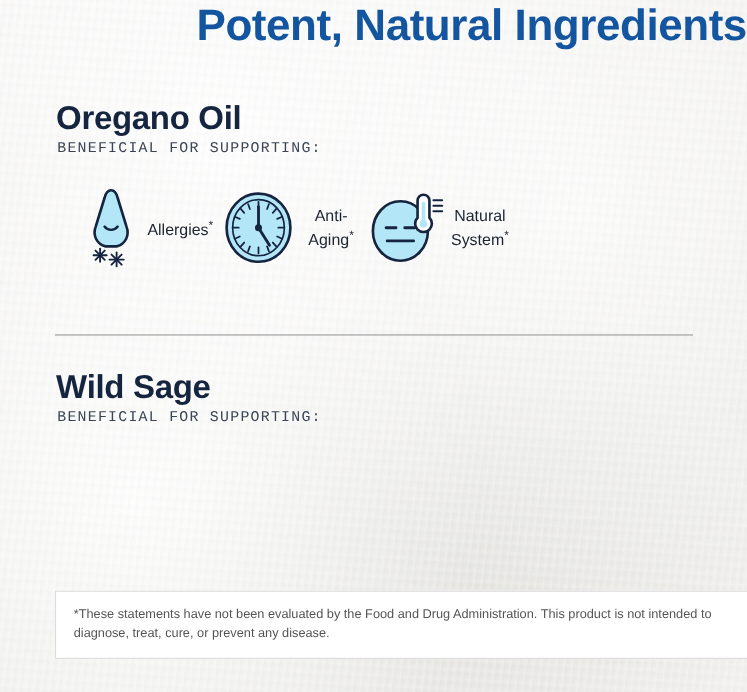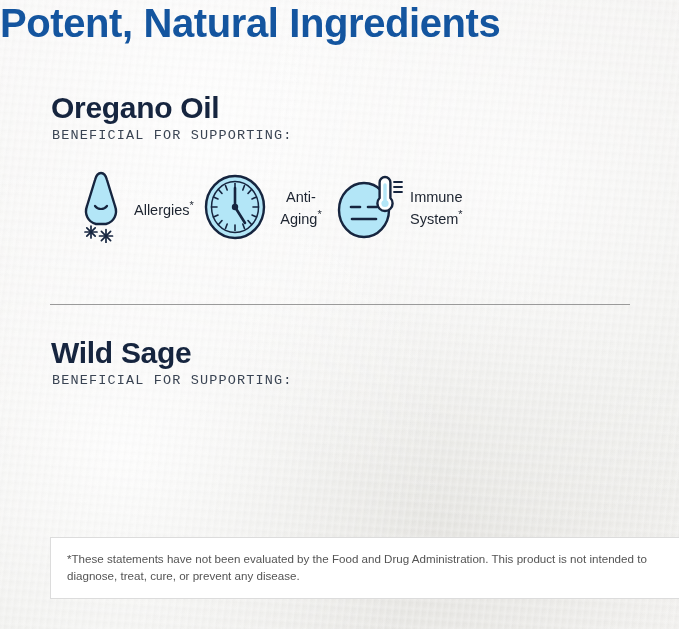--- a/index.html
+++ b/index.html
@@ -36,21 +36,21 @@
     background-image:
       repeating-linear-gradient(97deg, rgba(255,255,255,0.0) 0px, rgba(255,255,255,0.35) 2px, rgba(0,0,0,0.018) 4px, rgba(255,255,255,0.0) 7px),
       repeating-linear-gradient(3deg, rgba(255,255,255,0.0) 0px, rgba(0,0,0,0.014) 3px, rgba(255,255,255,0.3) 6px, rgba(255,255,255,0.0) 9px);
   }
 
   #title {
     position: absolute;
     left: 0;
     right: 0;
     top: 1px;
-    text-align: left;
+    text-align: right;
     color: #14559f;
     font-size: 40px;
     font-weight: bold;
     letter-spacing: -0.4px;
     font-family: "Liberation Sans", sans-serif;
     white-space: nowrap;
   }
 
   .section-name {
     position: absolute;
@@ -207,21 +207,21 @@
           <path d="M53 12 a5.4 5.4 0 0 1 5.4 5.4 L58.4 33 a7.6 7.6 0 1 1 -10.8 0 L47.6 17.4 A5.4 5.4 0 0 1 53 12 Z" fill="#ffffff" stroke="#16253f" stroke-width="2.4"></path>
           <path d="M53 20 L53 36" stroke="#b3e6f7" stroke-width="3.4" stroke-linecap="round"></path>
           <circle cx="53" cy="38.5" r="3.6" fill="#b3e6f7"></circle>
           <g stroke="#16253f" stroke-width="1.8" stroke-linecap="round">
             <line x1="62" y1="17" x2="70" y2="17"></line>
             <line x1="62" y1="22" x2="70" y2="22"></line>
             <line x1="62" y1="27" x2="70" y2="27"></line>
           </g>
         </svg>
       </div>
-      <div class="icon-label"><span>Immune
+      <div class="icon-label"><span>Natural
 System</span><span class="star">*</span></div>
     </div>
   </div>
 
   <div id="divider"></div>
 
   <div class="section-name" style="top:336px;">Wild Sage</div>
   <div class="section-sub" style="top:373px;">BENEFICIAL FOR SUPPORTING:</div>
 
 

